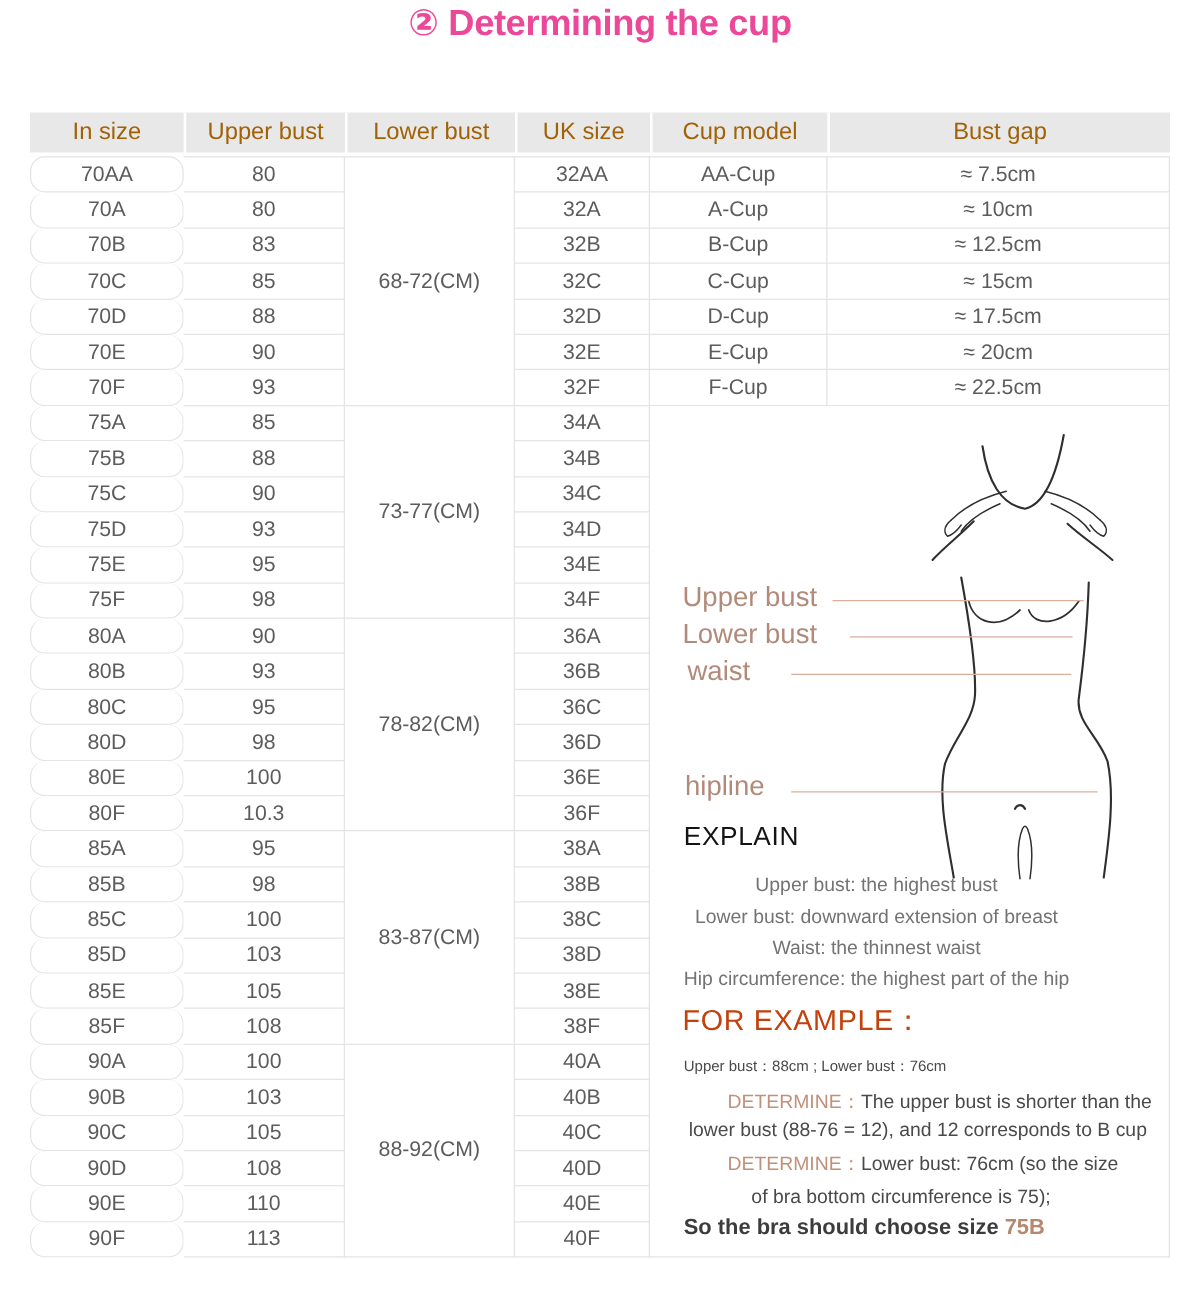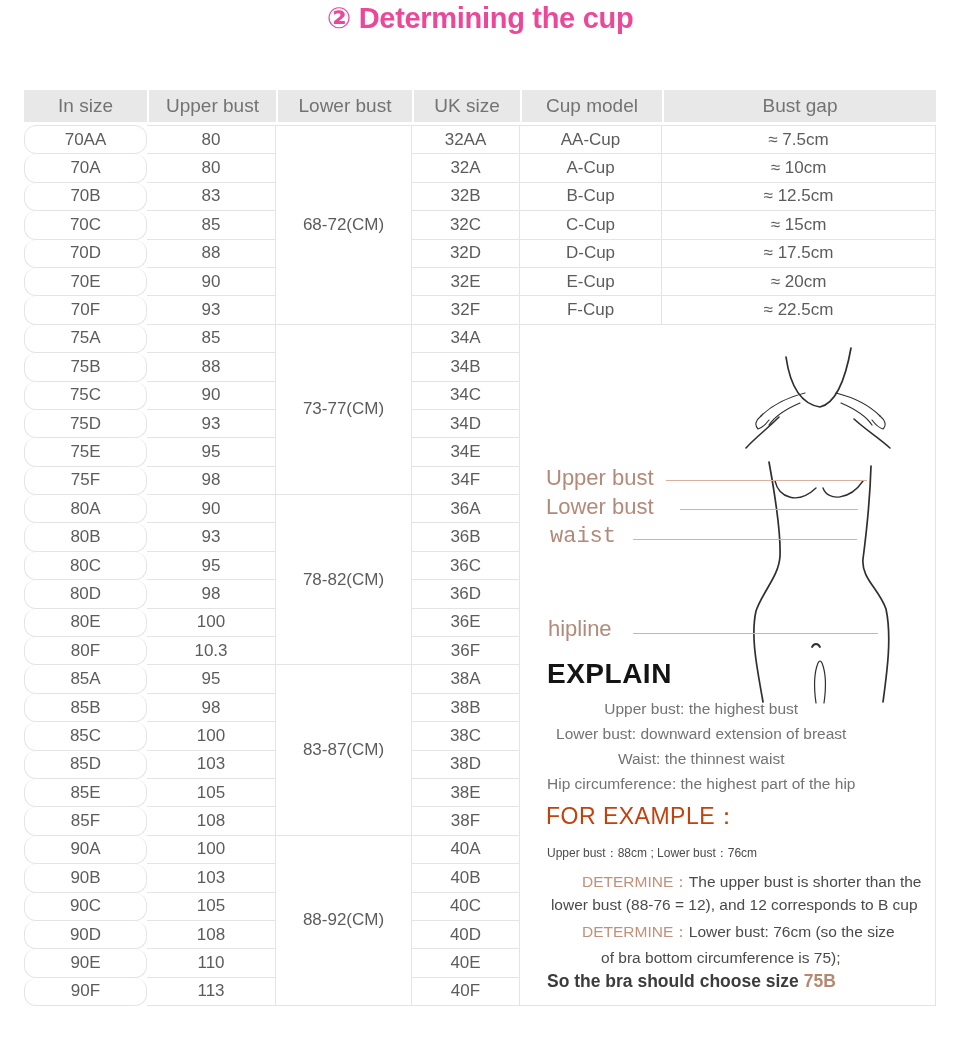--- a/index.html
+++ b/index.html
@@ -10,21 +10,21 @@
   }
   .page-title{
     position:absolute;top:1px;left:0;width:960px;text-align:center;
     font-size:29px;font-weight:600;color:#ec4899;letter-spacing:-0.3px;
   }
   table.size-table{
     position:absolute;left:24px;top:90px;width:912px;
     table-layout:fixed;border-spacing:0;border-collapse:separate;
   }
   table.size-table th{
-    background:#e8e8e8;color:#737373;font-size:19px;font-weight:400;
+    background:#e8e8e8;color:#a16207;font-size:19px;font-weight:400;
     height:32px;padding:0;text-align:center;
     border-left:2px solid #fff;border-bottom:3px solid #fff;
   }
   table.size-table th:first-child{border-left:none;}
   table.size-table td{
     border-right:1px solid #e4e4e4;border-bottom:1px solid #e4e4e4;
     text-align:center;vertical-align:middle;
     font-size:17px;color:#5c5c5c;height:27.4px;padding:0;
   }
   table.size-table tbody td:first-child{border-left:1px solid #e4e4e4;border-radius:12px;}
@@ -32,28 +32,28 @@
   td.lower-bust-cell{font-size:18px;color:#585858;}
   td.info-cell{
     position:relative;vertical-align:top;text-align:left;padding:0;background:#fff;
   }
   
   #info-panel{position:absolute;left:0;top:0;width:415px;height:680px;}
   .figure-svg{position:absolute;left:150px;top:15px;width:265px;height:385px;}
   .dlabel{position:absolute;font-size:22px;color:#b28a7a;white-space:nowrap;}
   #lbl-upper{left:26px;top:140px;}
   #lbl-lower{left:26px;top:169px;}
-  #lbl-waist{left:30px;top:199px;font-family:Liberation Mono, monospace;}
+  #lbl-waist{left:30px;top:199px;}
   #lbl-hip{left:28px;top:291px;}
   .mline{position:absolute;height:1px;background:#d8b09d;}
   #ml-upper{left:146px;top:155px;width:201px;}
   #ml-lower{left:160px;top:184px;width:178px;}
   #ml-waist{left:113px;top:214px;width:224px;}
   #ml-hip{left:113px;top:308px;width:245px;}
-  .explain-head{position:absolute;left:27px;top:333px;font-size:28px;color:#141414;letter-spacing:0.5px;font-weight:bold;}
+  .explain-head{position:absolute;left:27px;top:333px;font-size:21px;color:#141414;letter-spacing:0.5px;}
   .explain-list{position:absolute;left:27px;top:371px;font-size:15.5px;color:#737373;line-height:25px;white-space:nowrap;}
   .example-head{position:absolute;left:26px;top:476px;font-size:23px;color:#c2410c;letter-spacing:0.5px;}
   .ex-measure{position:absolute;left:27px;top:520px;font-size:12px;color:#4a4a4a;white-space:nowrap;}
   .ex-det1{position:absolute;left:27px;top:545px;font-size:15.5px;color:#4a4a4a;line-height:23.5px;white-space:nowrap;}
   .ex-det2{position:absolute;left:27px;top:594px;font-size:15.5px;color:#4a4a4a;line-height:26px;white-space:nowrap;}
   .det-label{color:#c29079;padding-left:35px;}
   .ex-final{position:absolute;left:27px;top:646px;font-size:17.5px;font-weight:bold;color:#3c3c3c;white-space:nowrap;}
   .ex-final .size-val{color:#b5886f;}
 </style>
 </head>

